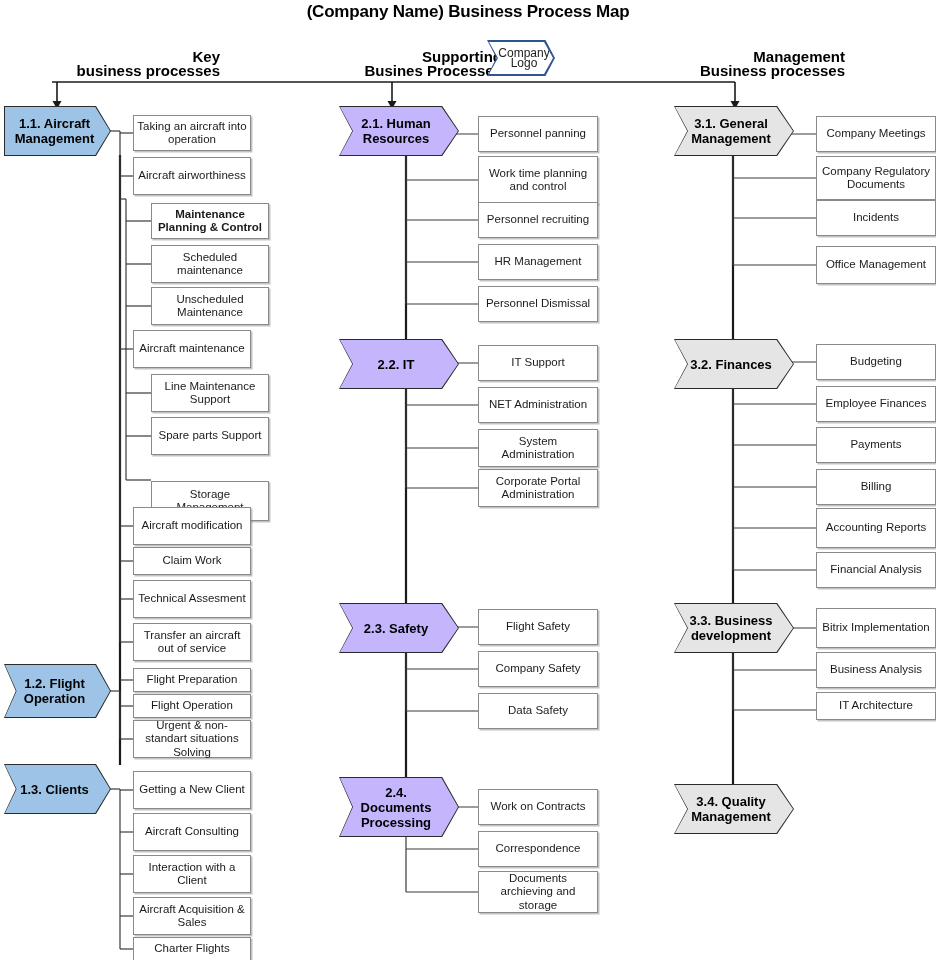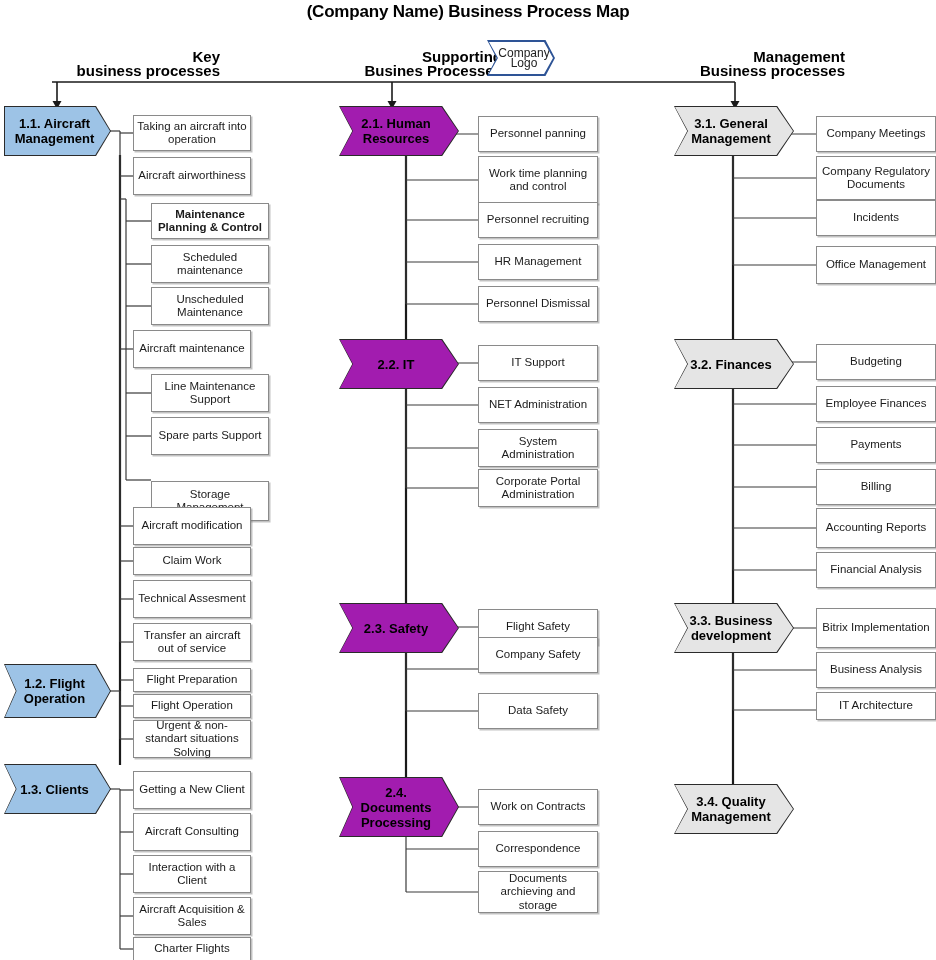--- a/index.html
+++ b/index.html
@@ -26,21 +26,21 @@
 
   
   .chev{
     position:absolute;display:flex;align-items:center;justify-content:center;
     text-align:center;font-size:13px;font-weight:bold;line-height:15px;
     color:#000;box-sizing:border-box;padding:0 16px 0 10px;
     clip-path:polygon(0% 0%, 86% 0%, 100% 50%, 86% 100%, 0% 100%, 11% 50%);
   }
   .chev.first{ clip-path:polygon(0% 0%, 86% 0%, 100% 50%, 86% 100%, 0% 100%); }
   .chev.blue  { background:#9DC3E6; }
-  .chev.yellow{ background:#a21caf; }
+  .chev.yellow{ background:#c4b5fd; }
   .chev.green { background:#e5e5e5; }
 
   
   .chev-outline{
     position:absolute;box-sizing:border-box;
     clip-path:polygon(0% 0%, 86% 0%, 100% 50%, 86% 100%, 0% 100%, 11% 50%);
     background:#2b2b2b;
   }
   .chev-outline.first{ clip-path:polygon(0% 0%, 86% 0%, 100% 50%, 86% 100%, 0% 100%); }
 
@@ -289,21 +289,21 @@
       <div class="box" style="left: 478px; top: 469px; width: 120px; height: 38px;">
         <span>Corporate Portal Administration</span>
       </div>
       <div class="chev-outline" style="left: 339px; top: 603px; width: 120px; height: 50px;"></div>
       <div class="chev yellow" style="left: 340px; top: 604px; width: 118px; height: 48px; text-align: right;">
         <span>2.3. Safety</span>
       </div>
       <div class="box" style="left: 478px; top: 609px; width: 120px; height: 36px;">
         <span>Flight Safety</span>
       </div>
-      <div class="box" style="left: 478px; top: 637px; width: 120px; height: 36px;">
+      <div class="box" style="left: 478px; top: 651px; width: 120px; height: 36px;">
         <span>Company Safety</span>
       </div>
       <div class="box" style="left: 478px; top: 693px; width: 120px; height: 36px;">
         <span>Data Safety</span>
       </div>
       <div class="chev-outline" style="left: 339px; top: 777px; width: 120px; height: 60px;"></div>
       <div class="chev yellow" style="left: 340px; top: 778px; width: 118px; height: 58px;">
         <span>2.4. Documents Processing</span>
       </div>
       <div class="box" style="left: 478px; top: 789px; width: 120px; height: 36px;">

